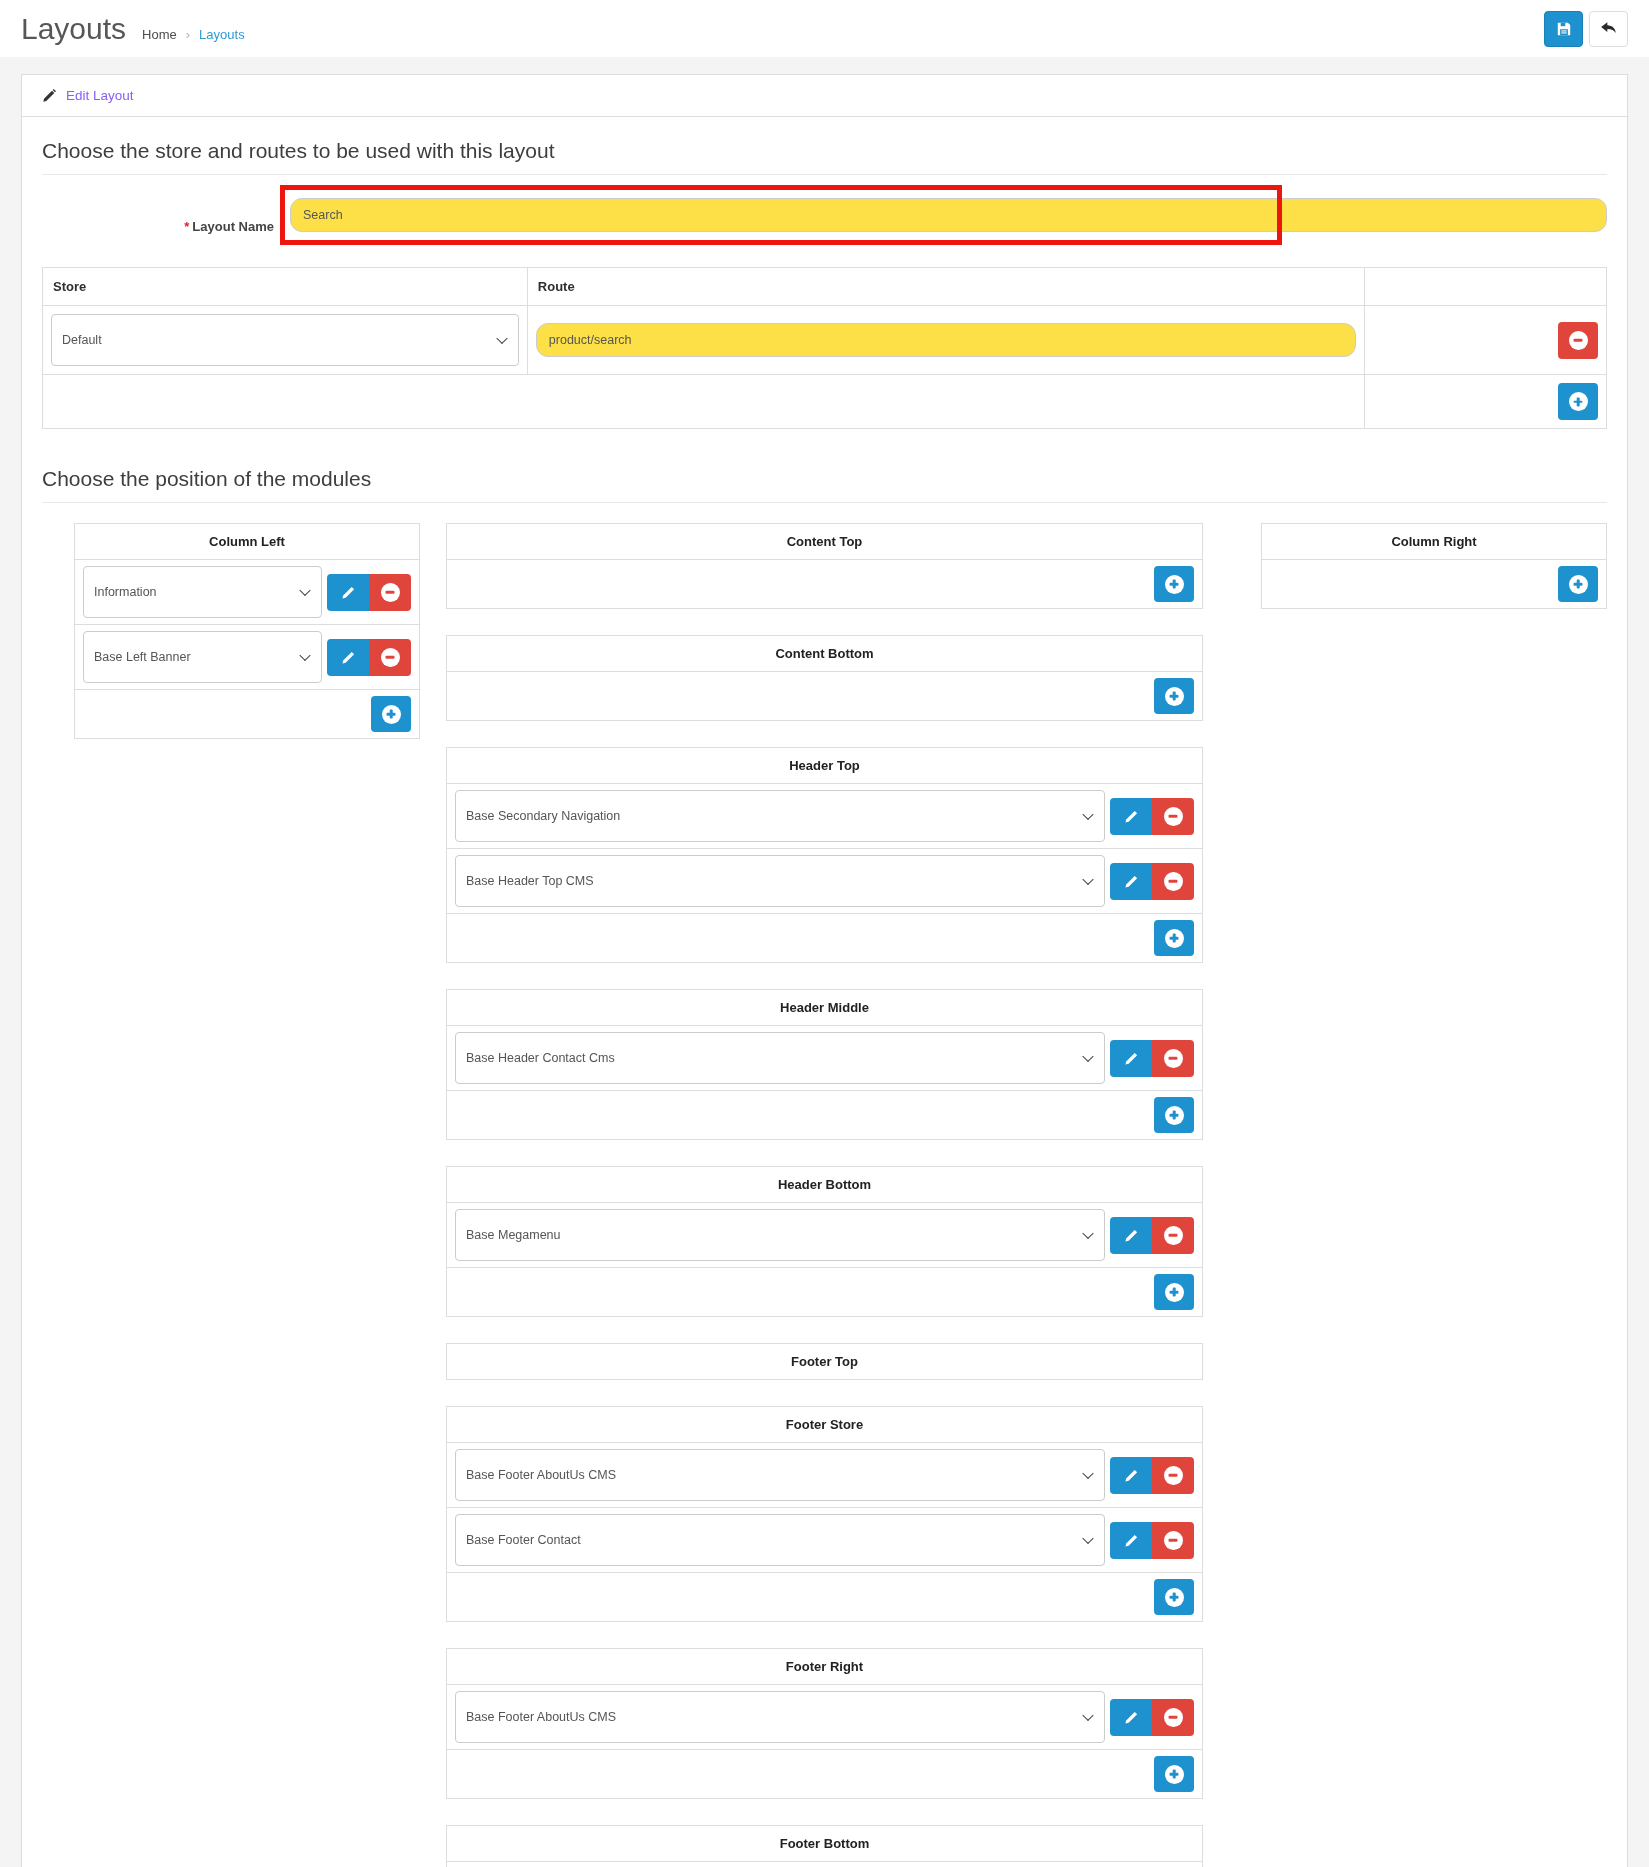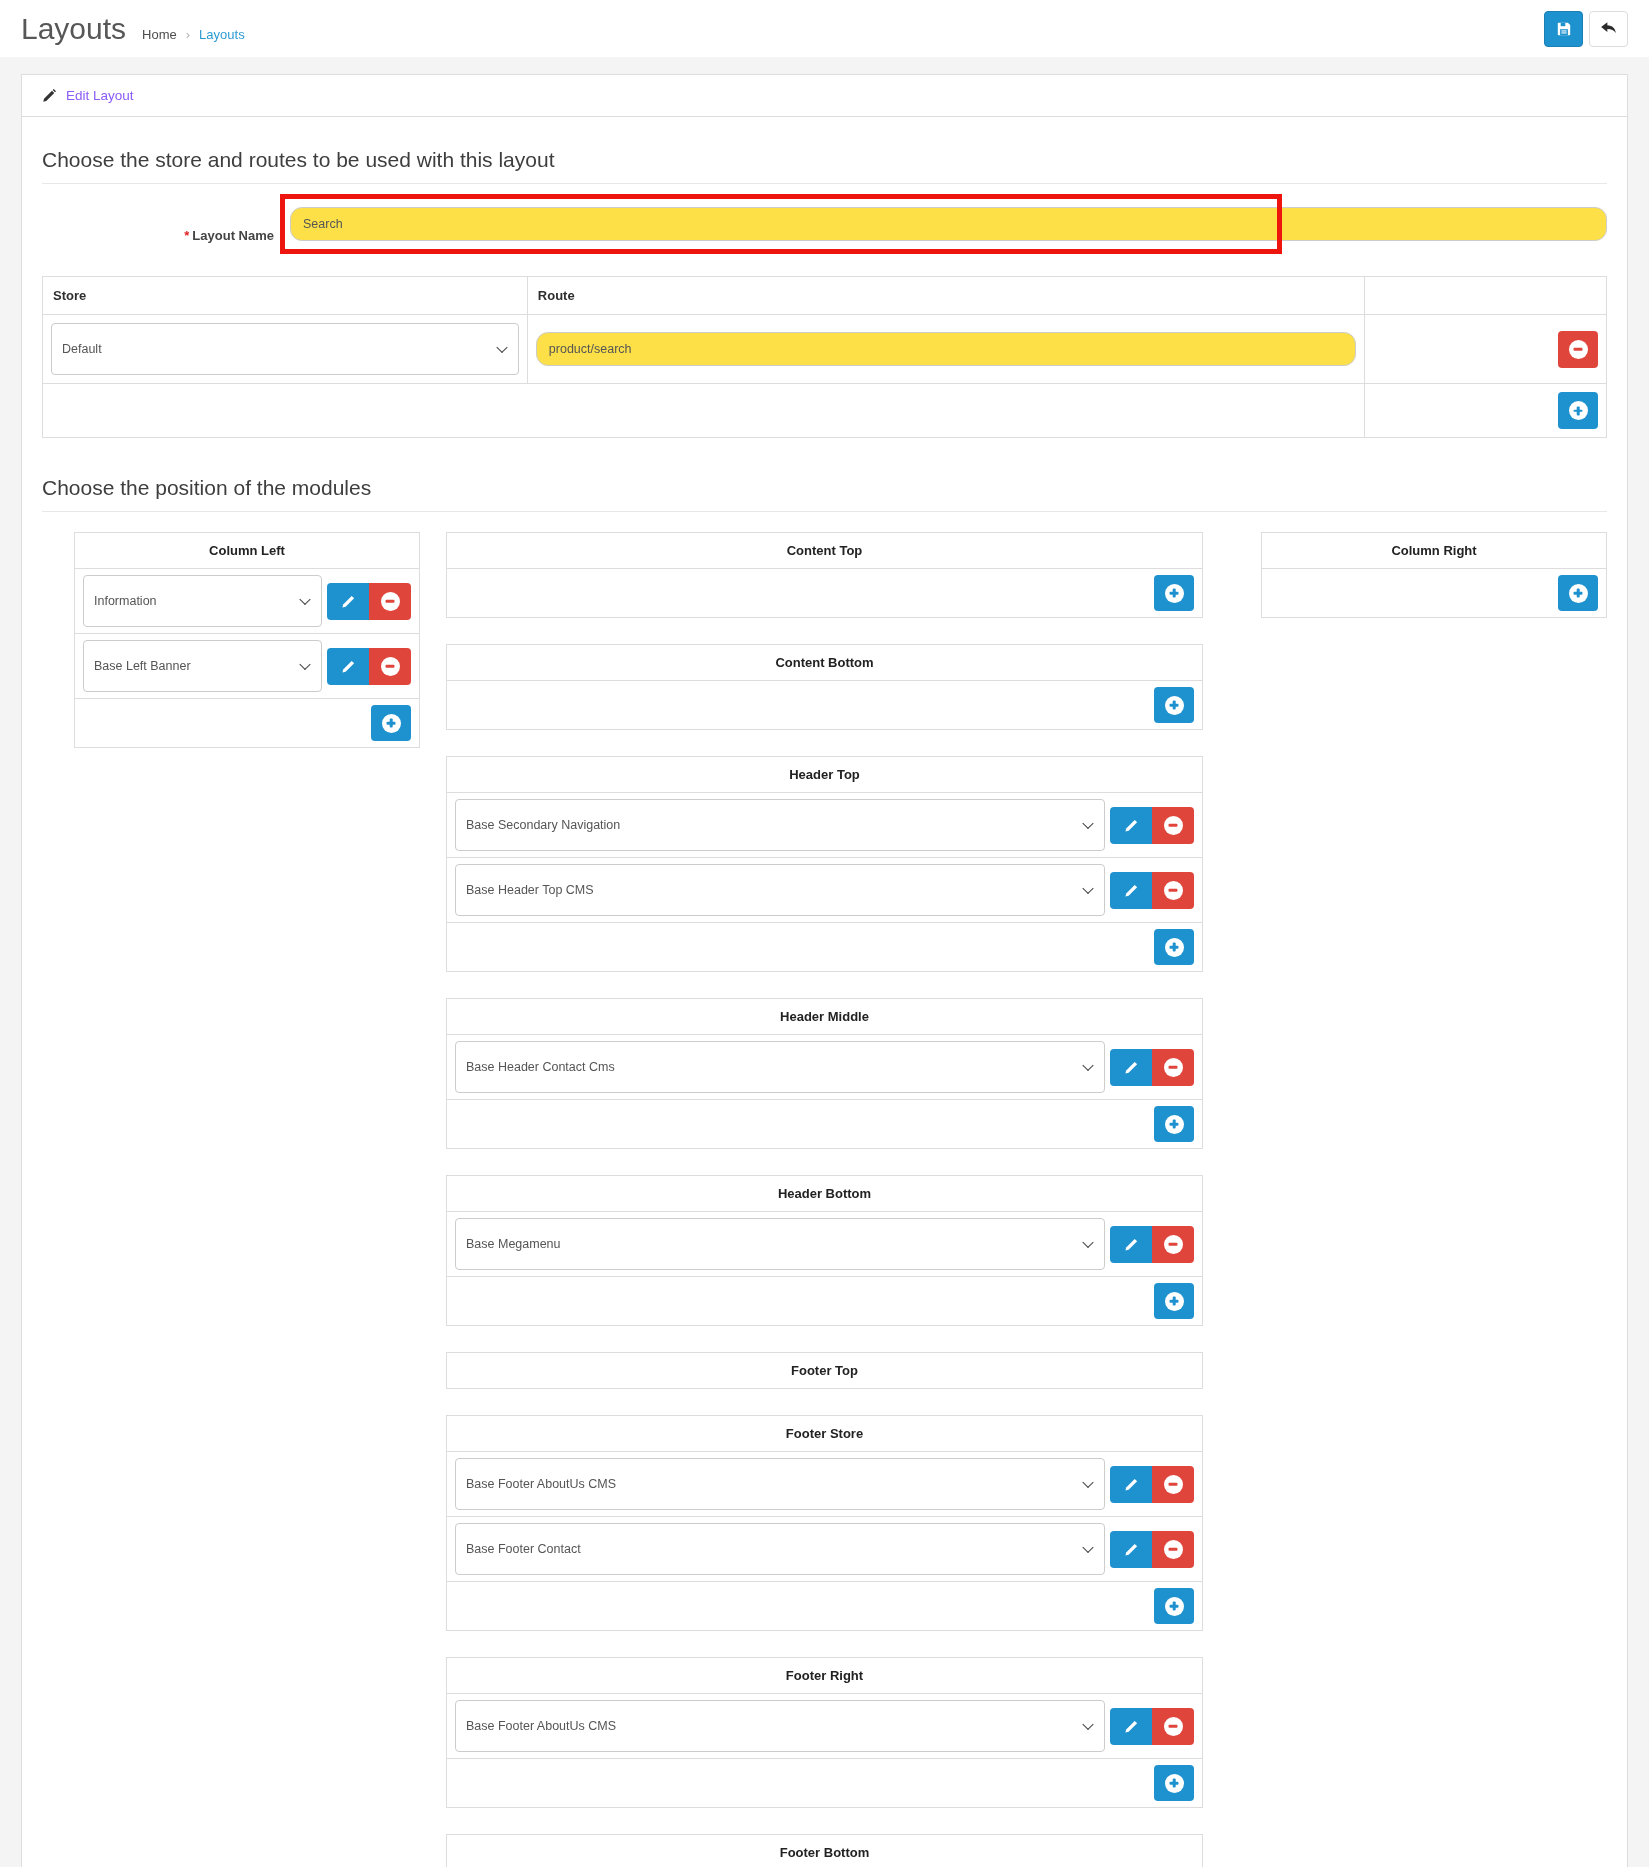--- a/index.html
+++ b/index.html
@@ -35,21 +35,21 @@
   .btn-back{background:#fff;border-color:#ddd;}
   
   .panel{background:#fff;border:1px solid var(--border);margin:17px 21px 12px 21px;}
   .panel-heading{
     padding:13px 20px;border-bottom:1px solid var(--border);
     display:flex;align-items:center;gap:10px;font-size:13.5px;color:#8b5cf6;
   }
   .panel-body{padding:20px;}
   .legend{
     font-size:21px;color:#3e3e3e;border-bottom:1px solid #e8e8e8;
-    padding:2px 0 11px 0;margin:9px 0 20px 0;
+    padding:2px 0 11px 0;margin:0 0 20px 0;
   }
   .legend-modules{margin-top:36px;}
   
   .form-row{display:flex;align-items:center;position:relative;margin-bottom:8px;}
   .control-label{flex:0 0 248px;text-align:right;padding-right:16px;
                  font-weight:700;color:#444;font-size:13px;margin-top:24px;}
   .req{color:#e02222;margin-right:3px;}
   .input-wrap{flex:1;position:relative;}
   .form-control{
     width:100%;height:34px;border:1px solid #ccc;border-radius:12px;

